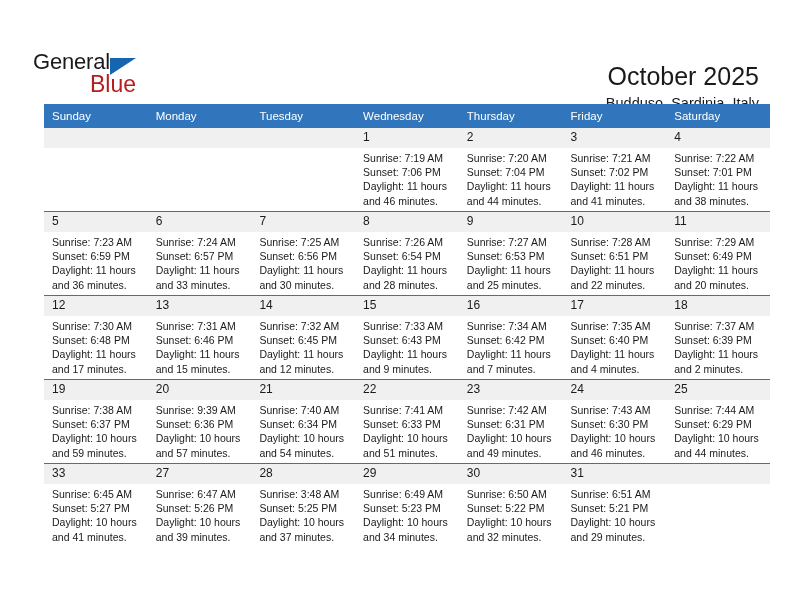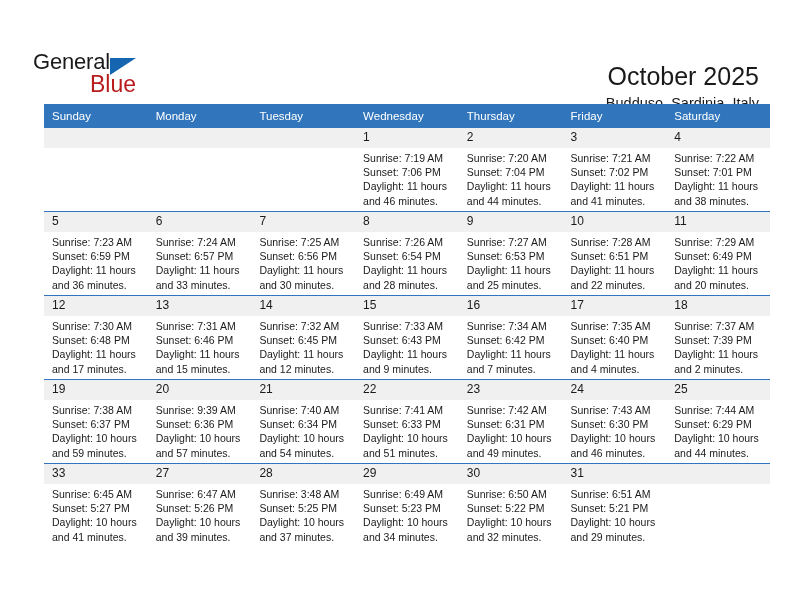--- a/index.html
+++ b/index.html
@@ -342,21 +342,21 @@
               <div>Sunrise: 7:35 AM</div>
               <div>Sunset: 6:40 PM</div>
               <div>Daylight: 11 hours</div>
               <div>and 4 minutes.</div>
             </div>
           </td>
           <td>
             <div class="daynum">18</div>
             <div class="cell-body">
               <div>Sunrise: 7:37 AM</div>
-              <div>Sunset: 7:39 PM</div>
+              <div>Sunset: 6:39 PM</div>
               <div>Daylight: 11 hours</div>
               <div>and 2 minutes.</div>
             </div>
           </td>
         </tr>
         <tr>
           <td>
             <div class="daynum">19</div>
             <div class="cell-body">
               <div>Sunrise: 7:38 AM</div>

